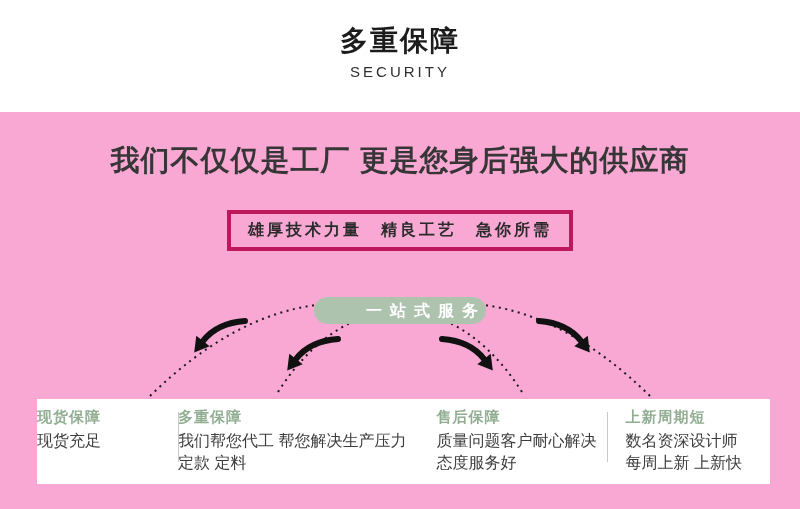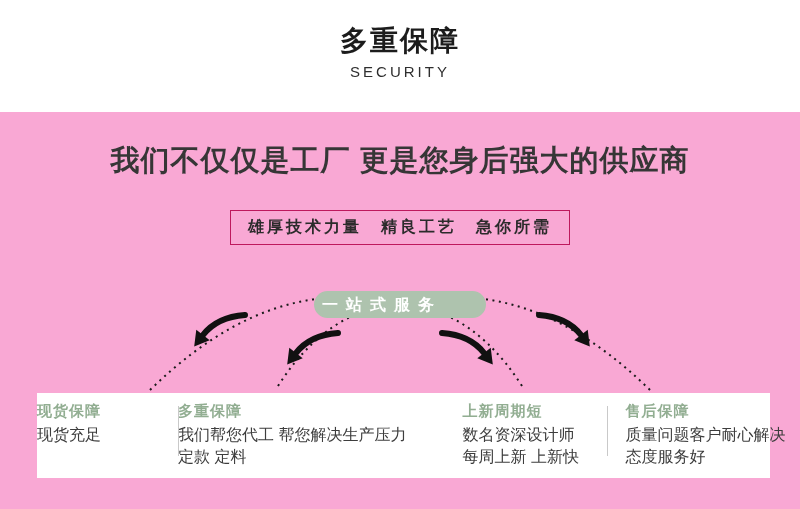--- a/index.html
+++ b/index.html
@@ -46,21 +46,21 @@
     color: #363636;
     line-height: 36px;
     letter-spacing: 1px;
   }
   .features-box-wrap {
     text-align: center;
     margin-top: 32px;
   }
   .features-box {
     display: inline-block;
-    border: 1px solid #be185d;
+    border: 4px solid #be185d;
     padding: 6px 17px 7px 17px;
     font-size: 16px;
     font-weight: 600;
     color: #2b2b2b;
     letter-spacing: 3px;
     line-height: 20px;
     background: transparent;
   }
   
   .diagram {
@@ -78,21 +78,21 @@
     top: 13px;
     transform: translateX(-50%);
     width: 172px;
     height: 27px;
     line-height: 27px;
     border-radius: 14px;
     background: var(--pill-green, #aec3ae);
     color: #ffffff;
     font-size: 16px;
     font-weight: bold;
-    text-align: left;
+    text-align: right;
     letter-spacing: 8px;
     text-indent: 8px;
     z-index: 2;
   }
   
   .panel {
     position: relative;
     margin-left: 37px;
     width: 733px;
     height: 85px;
@@ -175,26 +175,26 @@
       <div class="col-title">现货保障</div>
       <div class="col-line">现货充足</div>
     </div>
 
     <div class="col col-2">
       <div class="col-title">多重保障</div>
       <div class="col-line">我们帮您代工 帮您解决生产压力</div>
       <div class="col-line">定款 定料</div>
     </div>
 
+    <div class="col col-4">
+      <div class="col-title">售后保障</div>
+      <div class="col-line">质量问题客户耐心解决</div>
+      <div class="col-line">态度服务好</div>
+    </div>
+
     <div class="col col-3">
       <div class="col-title">上新周期短</div>
       <div class="col-line">数名资深设计师</div>
       <div class="col-line">每周上新 上新快</div>
     </div>
-
-    <div class="col col-4">
-      <div class="col-title">售后保障</div>
-      <div class="col-line">质量问题客户耐心解决</div>
-      <div class="col-line">态度服务好</div>
-    </div>
   </div>
 
 </div>
 
 </body></html>

